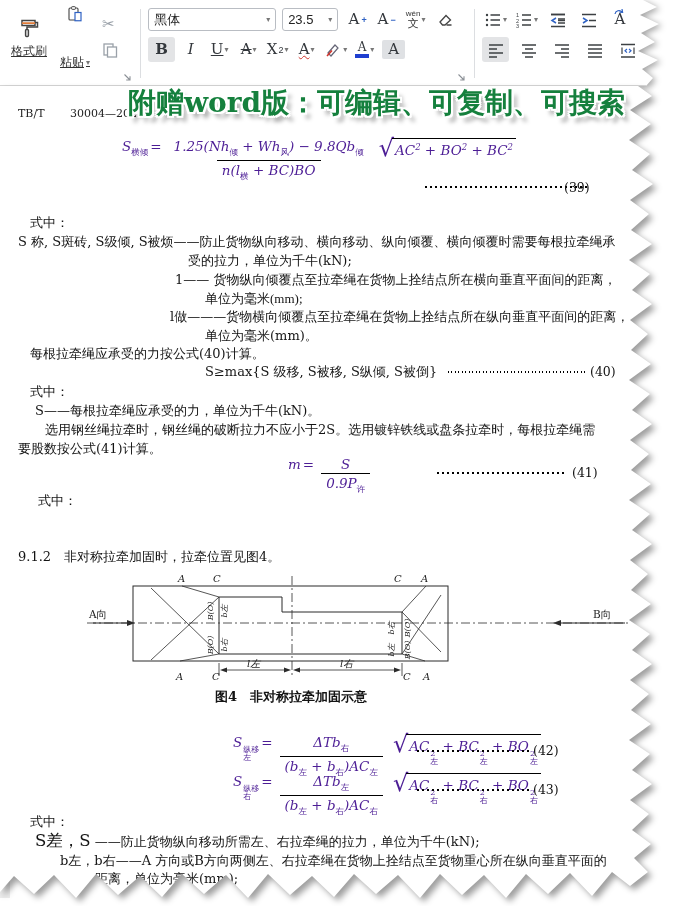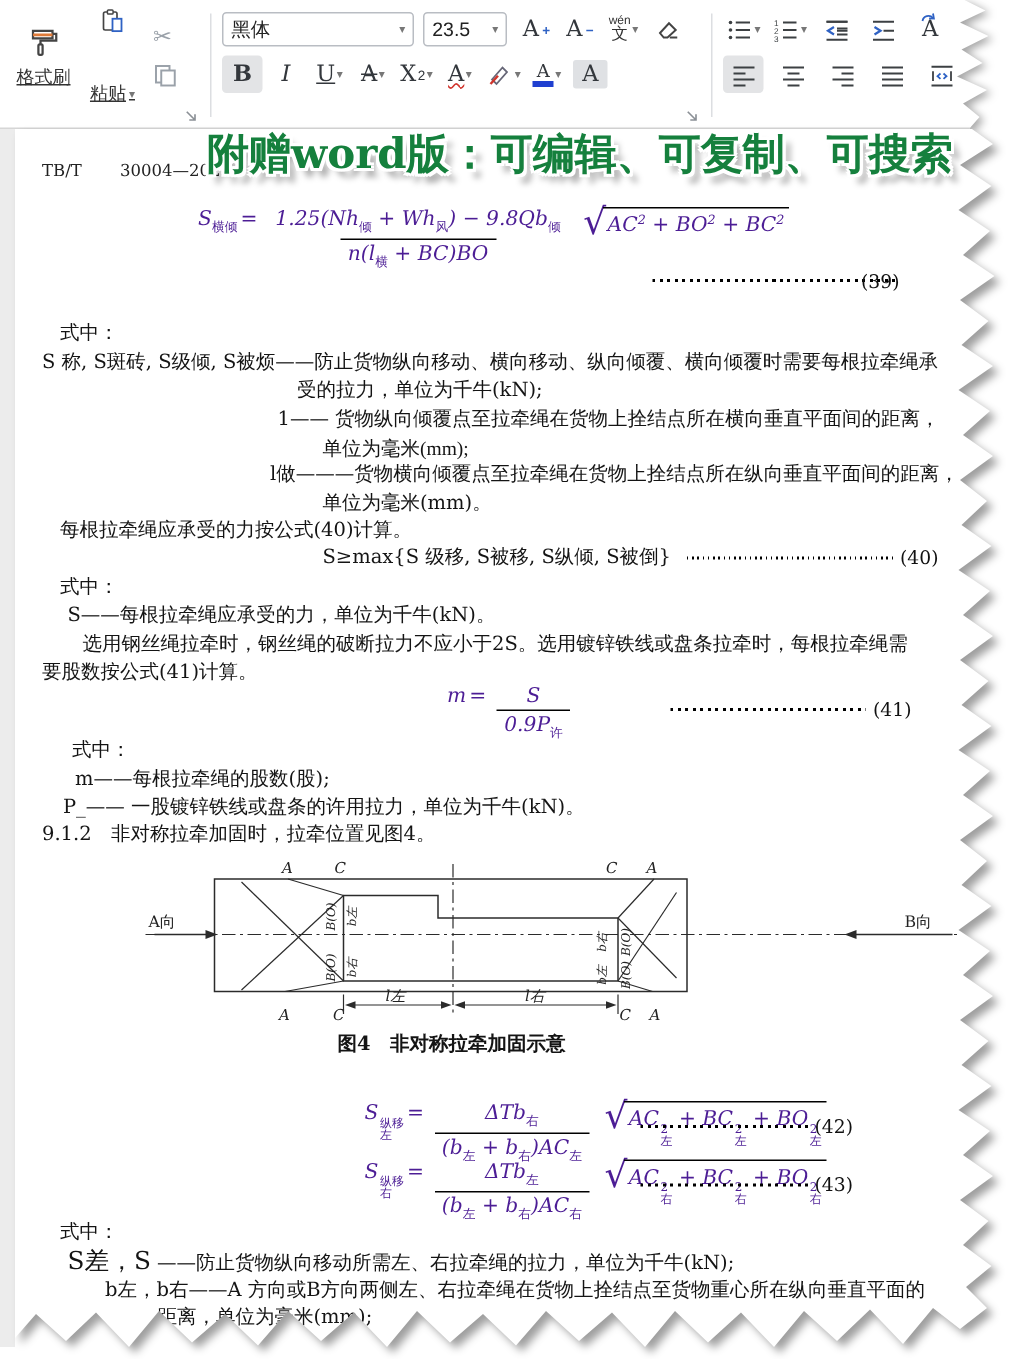--- a/index.html
+++ b/index.html
@@ -9,21 +9,21 @@
   
   .tb-shadow{position:absolute;left:0;top:0;width:676px;height:86px;
              filter:drop-shadow(3px 2px 3px rgba(0,0,0,.35));}
   .toolbar{width:676px;height:86px;background:#fff;box-sizing:border-box;
            border-bottom:1px solid #d6d6d6;display:flex;align-items:stretch;padding:5px 2px 3px 6px;
            clip-path:polygon(0px 0px,643px 0px,657px 7px,640px 15px,659px 24px,641px 33px,655px 42px,
             638px 51px,658px 60px,642px 69px,653px 78px,646px 86px,0px 86px);}
   .left-strip{position:absolute;left:0;top:86px;width:10px;height:812px;background:#ececec;}
   .pg-shadow{position:absolute;left:0;top:86px;width:676px;height:820px;
              filter:drop-shadow(4px 4px 3px rgba(0,0,0,.38));}
-  .page{position:relative;margin-left:10px;width:654px;height:820px;background:#fff;
+  .page{position:relative;margin-left:0;width:654px;height:820px;background:#fff;
         clip-path:polygon(0px 0px,638px 0px,652px 10px,630px 24px,651px 38px,629px 54px,650px 68px,
          632px 84px,653px 98px,630px 114px,649px 128px,631px 144px,652px 158px,629px 174px,650px 188px,
          632px 204px,652px 218px,630px 234px,648px 248px,631px 264px,651px 278px,629px 294px,650px 308px,
          632px 324px,652px 338px,630px 354px,649px 368px,631px 384px,651px 398px,629px 414px,650px 428px,
          632px 444px,652px 458px,630px 474px,648px 488px,631px 504px,651px 518px,629px 534px,650px 548px,
          632px 564px,652px 578px,630px 594px,649px 608px,631px 624px,651px 638px,629px 654px,650px 668px,
          632px 684px,652px 698px,630px 714px,649px 728px,632px 744px,651px 758px,634px 772px,648px 786px,
          630px 800px,612px 786px,592px 810px,570px 787px,548px 808px,526px 788px,506px 812px,484px 789px,
          462px 809px,440px 788px,420px 812px,398px 789px,376px 808px,354px 788px,334px 811px,312px 790px,
          290px 809px,268px 788px,248px 812px,226px 789px,204px 808px,182px 788px,162px 811px,140px 790px,
@@ -345,22 +345,20 @@
       <span class="eqs">=</span>
       <span class="frac">
             <span class="fnum"><span class="seg">S</span></span>
             <span class="fden"><span class="seg">0.9</span><span class="seg">P</span><span class="sub">许</span></span>
           </span>
     </div>
     <div class="leader" style="left:437px;top:386px;width:130px;"></div>
     <div class="eqno" style="left:572px;top:379px;">(41)</div>
 
     <div class="t" style="left:38px;top:406px;">式中：</div>
-    <div class="t" style="left:40px;top:425px;">m——每根拉牵绳的股数(股);</div>
-    <div class="t" style="left:32px;top:444px;">P_—— 一股镀锌铁线或盘条的许用拉力，单位为千牛(kN)。</div>
     <div class="t" style="left:18px;top:462px;">9.1.2　非对称拉牵加固时，拉牵位置见图4。</div>
 
     <svg class="fig" width="545" height="122" viewBox="0 0 545 122">
       <g fill="none" stroke="#2b2b2b" stroke-width="1">
         <rect x="48" y="22" width="315" height="75"></rect>
         <path d="M134 33 H197 V48 H317 V90 H134 Z"></path>
       </g>
       <path d="M2 59 H543" stroke="#2b2b2b" stroke-width=".8" stroke-dasharray="9 3 2 3"></path>
       <path d="M207 12 V112" stroke="#2b2b2b" stroke-width=".8" stroke-dasharray="9 3 2 3"></path>
       <g stroke="#2b2b2b" stroke-width=".8" fill="none">

